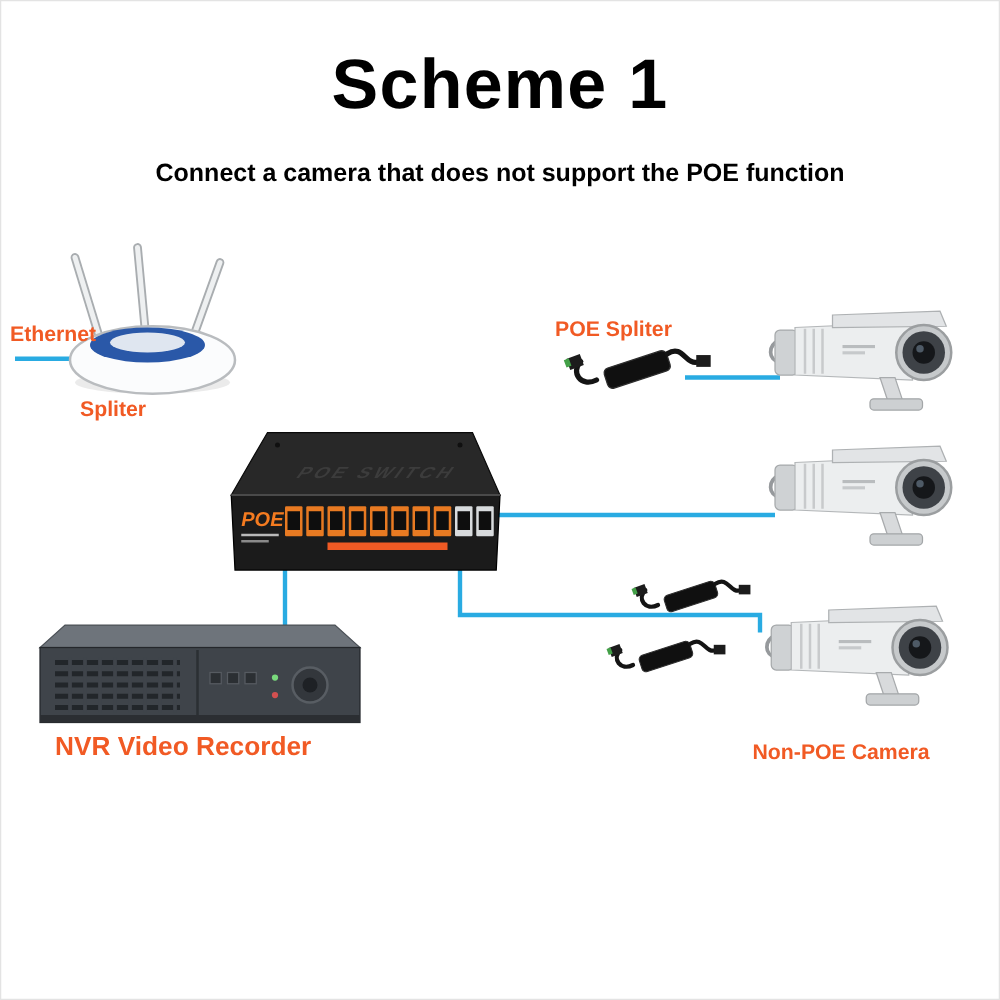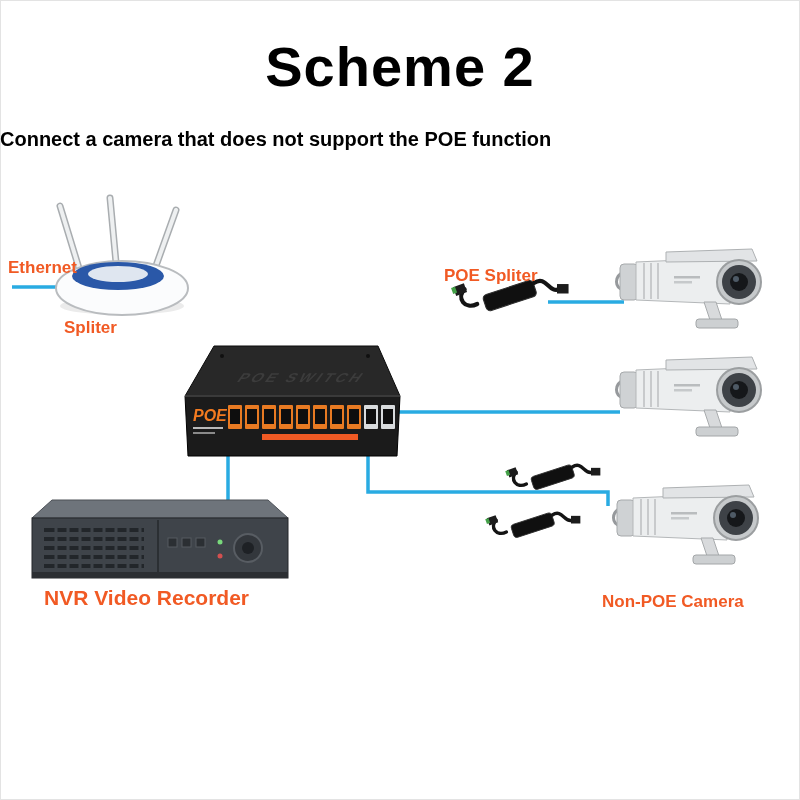--- a/index.html
+++ b/index.html
@@ -12,21 +12,21 @@
   .canvas{
     position:relative;width:800px;height:800px;background:#fff;
     font-family:"Liberation Sans",sans-serif;overflow:hidden;
     box-shadow:0 0 0 1px #e3e3e3 inset;
   }
   .title{
     position:absolute;top:34px;left:0;width:100%;text-align:center;
     font-size:56px;font-weight:bold;color:#000;letter-spacing:1px;
   }
   .subtitle{
-    position:absolute;top:128px;left:0;width:100%;
+    position:absolute;top:128px;left:0;width:100%;text-align:center;
     font-size:20px;font-weight:bold;color:#000;
   }
   .lbl{
     position:absolute;font-weight:bold;font-size:17px;
     color:var(--label-orange);white-space:nowrap;text-align:center;
   }
   .lbl-big{font-size:21px;}
   svg{position:absolute;left:0;top:0;}
   .cable{stroke:var(--cable-blue);stroke-width:3.5;fill:none;}
   .ant-out{stroke:#a9adb0;stroke-width:7;stroke-linecap:round;}
@@ -38,21 +38,21 @@
   .switch-top{fill:#282828;stroke:#0a0a0a;}
   .switch-top-label{fill:#3c3c3c;font-size:15px;font-weight:bold;letter-spacing:3px;}
   .switch-front-label{fill:#f47b20;font-size:16px;font-weight:bold;font-style:italic;}
   .splitter-cable{stroke:#141414;stroke-width:4;fill:none;stroke-linecap:round;}
 </style>
 </head>
 <body>
 
 <div class="canvas">
 
-  <div class="title">Scheme 2</div>
+  <div class="title">Scheme 1</div>
   <div class="subtitle">Connect a camera that does not support the POE function</div>
 
   <svg width="800" height="800" viewBox="0 0 800 800">
 
     <defs>
 
       <g id="camera">
         <path d="M8,30 C-2,34 -2,46 8,48" stroke="#96999c" stroke-width="3" fill="none"></path>
         <rect x="4" y="22" width="18" height="36" rx="4" fill="#cfd2d4" stroke="#a6a9ab"></rect>
         <polygon points="20,20 112,16 114,62 20,58" fill="#eceeef" stroke="#b4b7b9"></polygon>
@@ -177,17 +177,17 @@
         <use href="#splitter"></use>
       </g>
     <g transform="translate(486,498) scale(0.85)">
         <use href="#splitter"></use>
       </g>
 
   </svg>
 
   <div class="lbl" style="left:8px;top:258px">Ethernet</div>
   <div class="lbl" style="left:64px;top:318px">Spliter</div>
-  <div class="lbl" style="left:444px;top:266px">POE Spliter</div>
+  <div class="lbl" style="left:444px;top:254px">POE Spliter</div>
   <div class="lbl" style="left:602px;top:592px">Non-POE Camera</div>
   <div class="lbl lbl-big" style="left:44px;top:586px">NVR Video Recorder</div>
 
 </div>
 
 </body></html>

